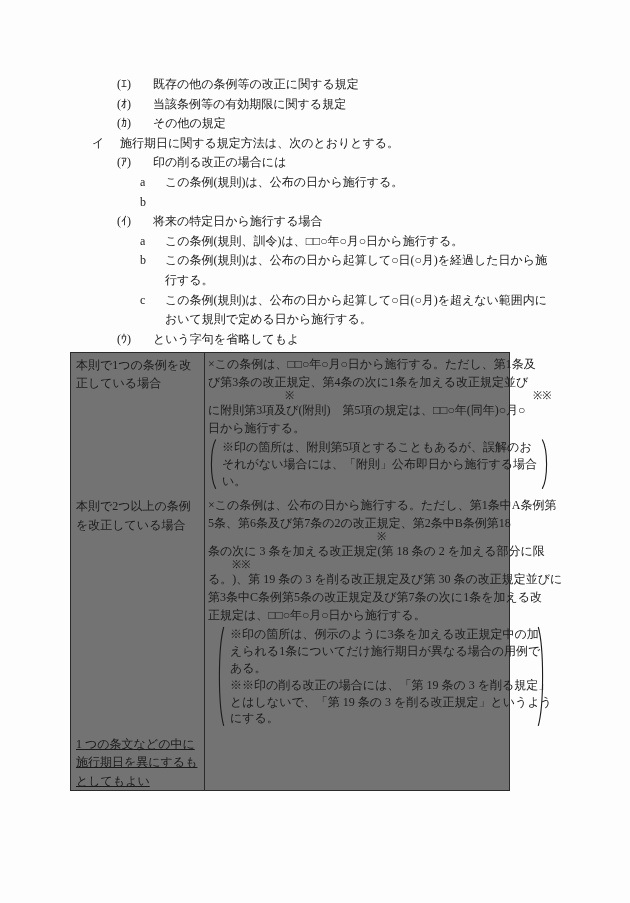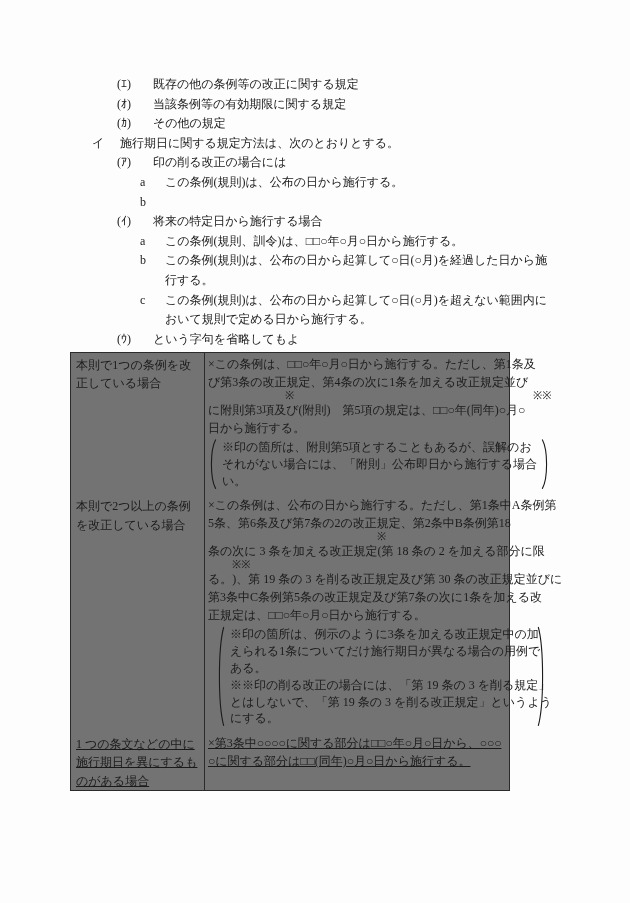--- a/index.html
+++ b/index.html
@@ -197,21 +197,17 @@
             <div class="nline">※※印の削る改正の場合には、「第 19 条の 3 を削る規定」</div>
             <div class="nline">とはしないで、「第 19 条の 3 を削る改正規定」というよう</div>
             <div class="nline">にする。</div>
           </div>
         </div>
       </div>
       <div class="trow">
         <div class="cell-label">
           <div class="lline">1 つの条文などの中に</div>
           <div class="lline">施行期日を異にするも</div>
-          <div class="lline">のがある場合</div>
-        </div>
-        <div class="cell-content">
-          <div class="tline">×第3条中○○○○に関する部分は□□○年○月○日から、○○○</div>
-          <div class="tline">○に関する部分は□□(同年)○月○日から施行する。</div>
+          <div class="lline">としてもよい</div>
         </div>
       </div>
     </div>
 </div>
 
 </body></html>

